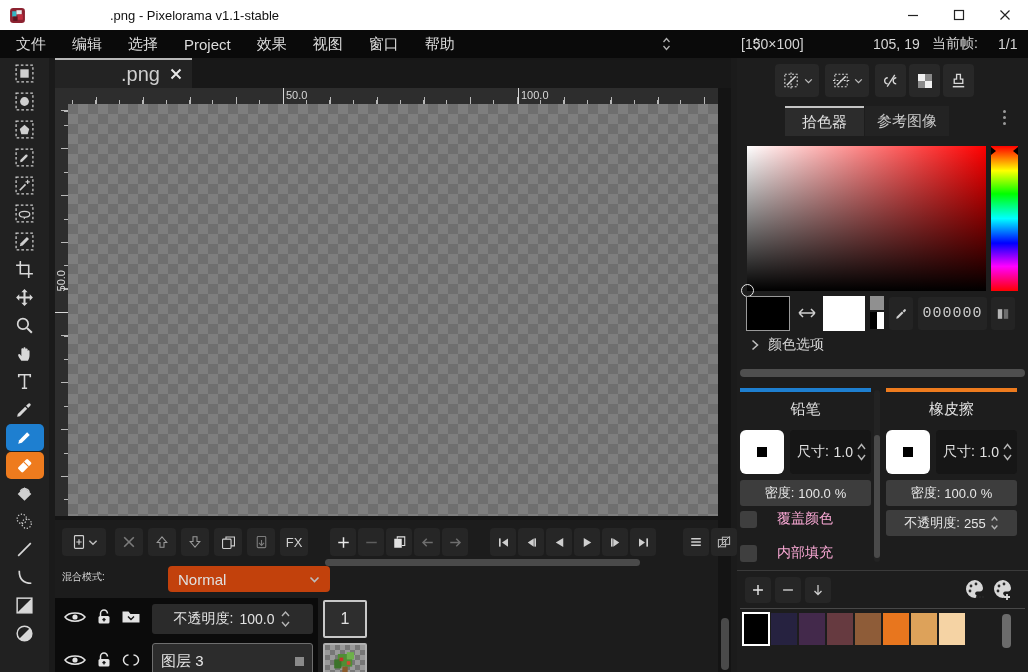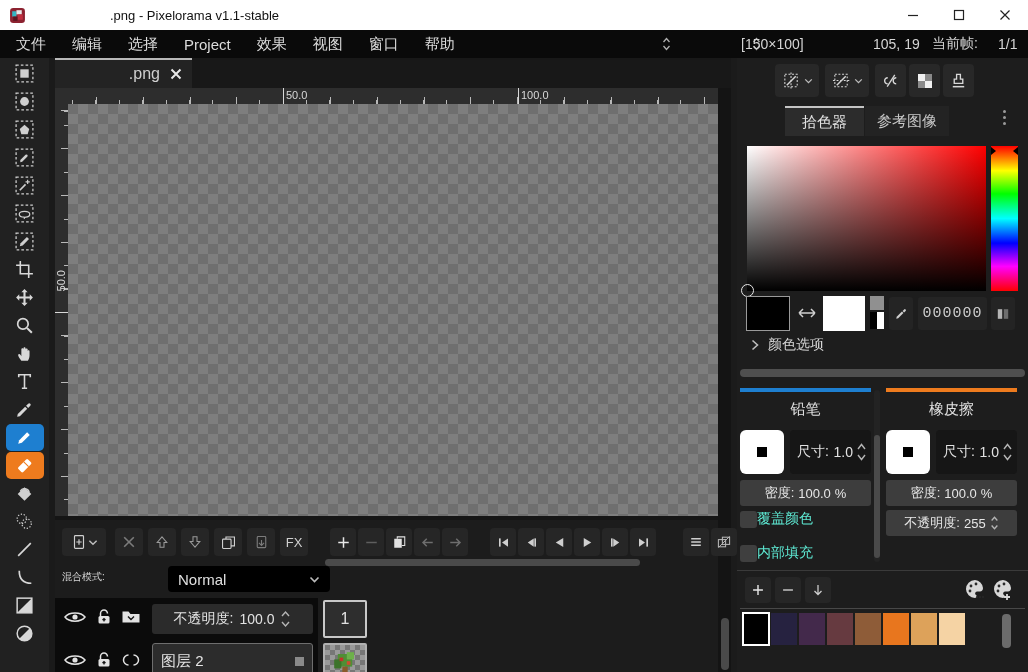--- a/index.html
+++ b/index.html
@@ -18,37 +18,37 @@
 .menu-item{padding:0 13px;font-size:15px;color:#dcdcdc}
 .status-text{font-size:14px;color:#d5d5d5}
 
 .toolcol{left:0;top:58px;width:55px;height:614px;background:#212121;border-right:6px solid #1a1a1a;display:flex;flex-direction:column;align-items:center;padding-top:2px}
 .tool-btn{width:38px;height:27px;display:flex;align-items:center;justify-content:center;margin-bottom:1px;border-radius:5px}
 .ti{width:21px;height:21px;display:block}
 
 .centerarea{left:55px;top:58px;width:676px;height:614px;background:#151515}
 .tabbar{position:absolute;left:0;top:0;width:676px;height:30px;background:#181818}
 .tab{position:absolute;left:0;top:0;width:137px;height:30px;background:#232323;border-top:2px solid #b8b8b8;display:flex;align-items:center;justify-content:flex-end;padding-right:10px;gap:10px}
-.tab-label{color:#cfcfcf;font-size:16px}
+.tab-label{color:#cfcfcf;font-size:20px}
 .ruler{background:#2d2d2d}
 .rlabel{position:absolute;font-size:11px;color:#d8d8d8}
 .checker{background-image:conic-gradient(#7e7e7e 0 90deg,#6f6f6f 0 180deg,#7e7e7e 0 270deg,#6f6f6f 0);background-size:20px 20px}
 .checker-mini{background-image:conic-gradient(#9a9a9a 0 90deg,#777 0 180deg,#9a9a9a 0 270deg,#777 0);background-size:10px 10px}
 
 .timeline{position:absolute;left:0;top:462px;width:663px;height:152px;background:#1c1c1c}
 .tl-btn{position:absolute;top:8px;height:28px;background:#262626;border-radius:4px;display:flex;align-items:center;justify-content:center}
-.dropdown{background:#000000;border-radius:4px;display:flex;align-items:center;justify-content:space-between;padding:0 10px}
+.dropdown{background:#c2410c;border-radius:4px;display:flex;align-items:center;justify-content:space-between;padding:0 10px}
 
 .rightpanel{left:737px;top:58px;width:291px;height:614px;background:#1d1d1d}
 .rp-btn{position:absolute;top:6px;height:33px;background:#282828;border-radius:4px;display:flex;align-items:center;justify-content:center;gap:3px}
 .rtab{position:absolute;top:0;height:30px;display:flex;align-items:center;justify-content:center;font-size:15px}
 .panel-title{text-align:center;font-size:15px;color:#e0e0e0}
 .valbox{background:#3d3d3d;border-radius:3px;display:flex;align-items:center;justify-content:center;gap:4px;font-size:13px;color:#e6e6e6}
 .cbox{width:17px;height:17px;background:#3f3f3f;border-radius:3px;flex:none}
-.cblabel{font-size:14px;color:#5eead4;margin-left:0}
+.cblabel{font-size:14px;color:#f9a8d4;margin-left:20px}
 .pal-swatch{width:26px;height:32px;flex:none}
 .pal-swatch.selected{outline:2px solid #fff;outline-offset:-1px}
 .scroll-thumb{background:#4a4a4a;border-radius:4px}
 .dot{width:3px;height:3px;border-radius:50%;background:#9a9a9a}
 </style>
 </head>
 <body>
 
 <div class="abs titlebar">
   <svg class="abs" style="left:9px;top:7px" width="17" height="17" viewBox="0 0 16 16">
@@ -419,21 +419,21 @@
       <span><svg width="18" height="18" viewBox="0 0 18 18">
             <path d="M5.5 8 V5.5 a3.5 3.5 0 0 1 7 0" fill="none" stroke="#e2e2e2" stroke-width="1.5"></path>
             <rect x="3.5" y="8" width="11" height="7.5" rx="1.5" fill="#e2e2e2"></rect>
             <path d="M9 13.5 v-3 m-1.5 1.5 l1.5-1.5 1.5 1.5" stroke="#141414" stroke-width="1.2" fill="none"></path>
           </svg></span>
       <span><svg width="20" height="16" viewBox="0 0 20 16">
             <path d="M7.5 3 a5 5 0 0 0 0 10 M12.5 3 a5 5 0 0 1 0 10" fill="none" stroke="#e2e2e2" stroke-width="1.5"></path>
           </svg></span>
     </div>
     <div class="abs flex" style="left:97px;top:123px;width:161px;height:36px;background:#2c2c2c;border:1px solid #6e6e6e;border-radius:3px;padding:0 8px;justify-content:space-between">
-      <span style="font-size:15px;color:#e6e6e6">图层 2</span>
+      <span style="font-size:15px;color:#e6e6e6">图层 3</span>
       <span style="width:9px;height:9px;background:#8a8a8a"></span>
     </div>
     <div class="abs checker-mini" style="left:268px;top:123px;width:44px;height:40px;border:2px solid #b0b0b0;border-radius:2px">
       <svg width="40" height="36" viewBox="0 0 40 40">
           <rect x="12" y="10" width="16" height="14" fill="#4f8f35"></rect>
           <rect x="8" y="16" width="8" height="10" fill="#3c732a"></rect>
           <rect x="22" y="8" width="8" height="8" fill="#6db14a"></rect>
           <rect x="14" y="14" width="4" height="4" fill="#c2332a"></rect>
           <rect x="22" y="18" width="4" height="4" fill="#d04a30"></rect>
           <rect x="17" y="24" width="6" height="6" fill="#8a5a2a"></rect>

